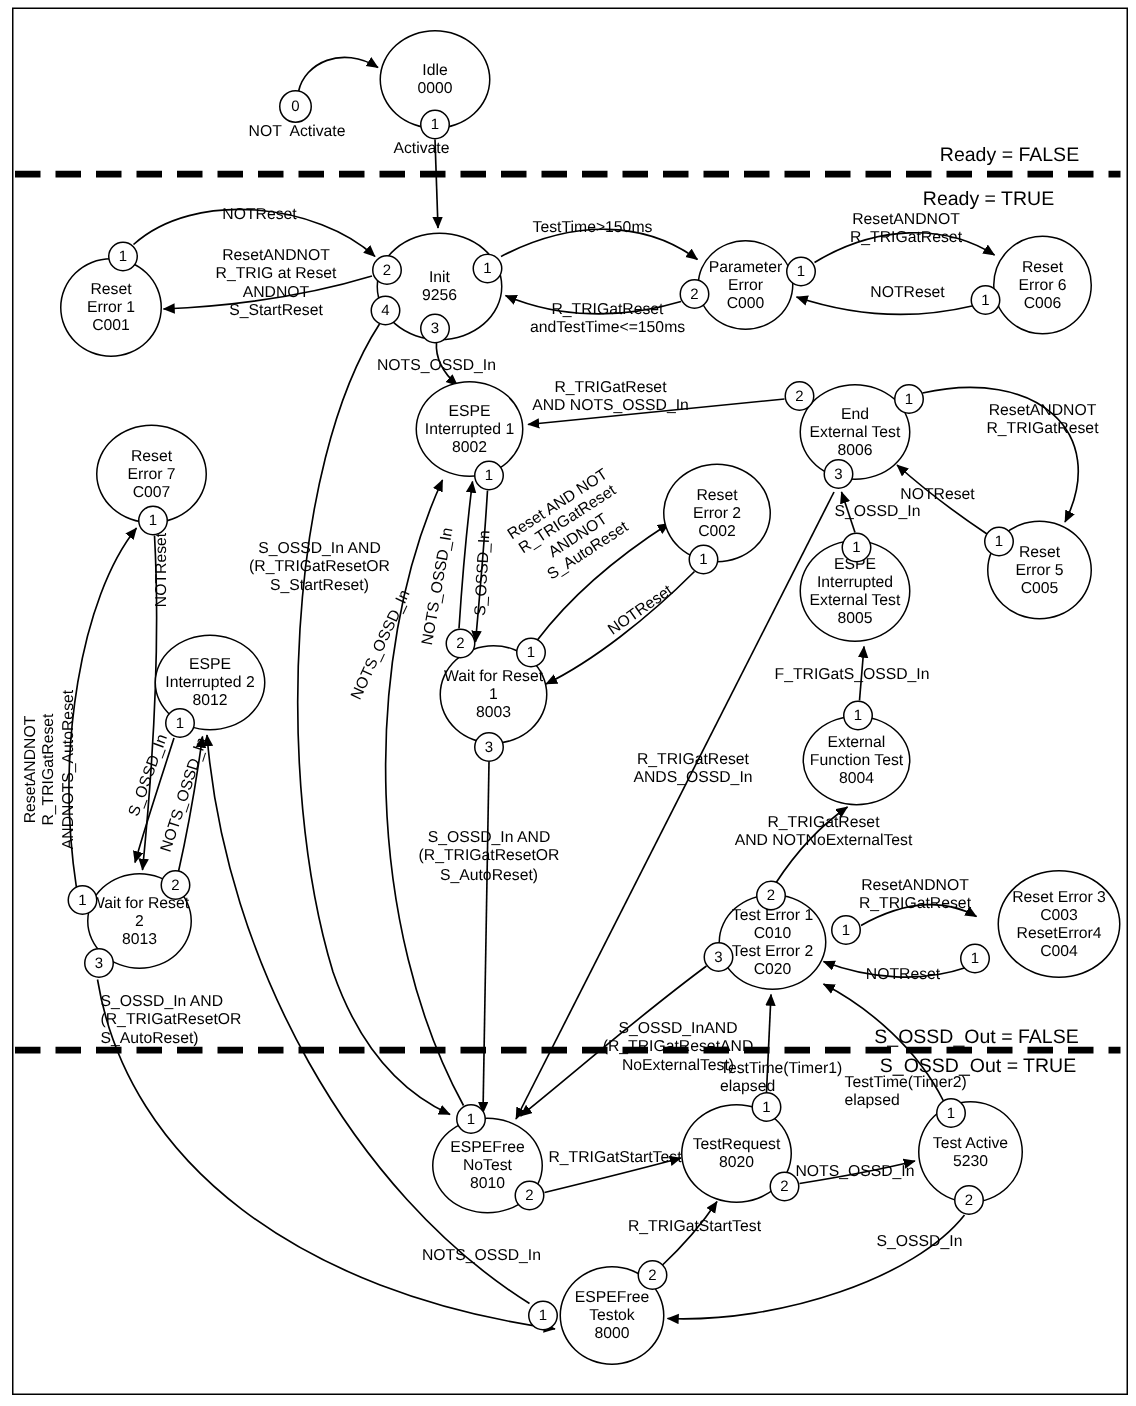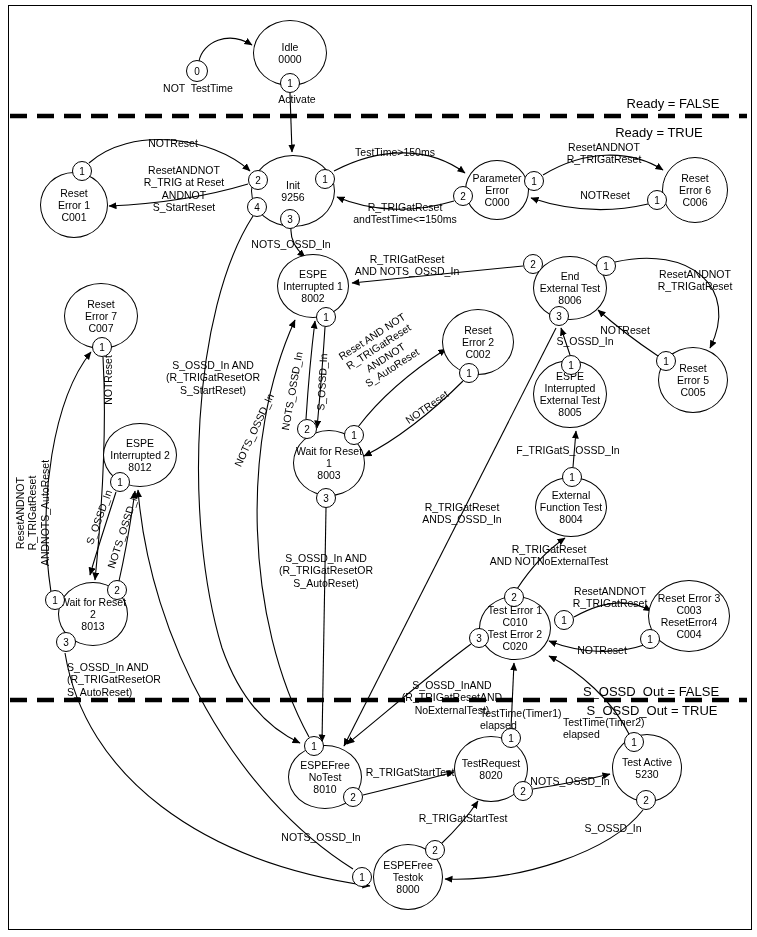--- a/index.html
+++ b/index.html
@@ -143,21 +143,21 @@
       <div class="port" style="left: 45px; top: 590px; width: 20px; height: 20px;">1</div>
       <div class="port" style="left: 107px; top: 580px; width: 20px; height: 20px;">2</div>
       <div class="port" style="left: 56px; top: 632px; width: 20px; height: 20px;">3</div>
       <div class="state" style="left: 479px; top: 596px; width: 72px; height: 64px;">Test Error 1
 C010
 Test Error 2
 C020</div>
       <div class="port" style="left: 504px; top: 587px; width: 20px; height: 20px;">2</div>
       <div class="port" style="left: 554px; top: 610px; width: 20px; height: 20px;">1</div>
       <div class="port" style="left: 469px; top: 628px; width: 20px; height: 20px;">3</div>
-      <div class="state" style="left: 648px; top: 580px; width: 82px; height: 72px; text-align: center;">Reset Error 3
+      <div class="state" style="left: 665px; top: 580px; width: 82px; height: 72px; text-align: center;">Reset Error 3
 C003
 ResetError4
 C004</div>
       <div class="port" style="left: 640px; top: 629px; width: 20px; height: 20px;">1</div>
       <div class="state" style="left: 288px; top: 745px; width: 74px; height: 64px;">ESPEFree
 NoTest
 8010</div>
       <div class="port" style="left: 304px; top: 736px; width: 20px; height: 20px;">1</div>
       <div class="port" style="left: 343px; top: 787px; width: 20px; height: 20px;">2</div>
       <div class="state" style="left: 454px; top: 736px; width: 74px; height: 66px;">TestRequest
@@ -167,22 +167,22 @@
       <div class="state" style="left: 612px; top: 734px; width: 70px; height: 68px;">Test  Active
 5230</div>
       <div class="port" style="left: 624px; top: 732px; width: 20px; height: 20px;">1</div>
       <div class="port" style="left: 636px; top: 790px; width: 20px; height: 20px;">2</div>
       <div class="state" style="left: 373px; top: 844px; width: 70px; height: 66px;">ESPEFree
 Testok
 8000</div>
       <div class="port" style="left: 352px; top: 867px; width: 20px; height: 20px;">1</div>
       <div class="port" style="left: 425px; top: 840px; width: 20px; height: 20px;">2</div>
       <div class="port" style="left: 186px; top: 60px; width: 22px; height: 22px;">0</div>
-      <div class="elabel" style="left: 198px; top: 88px; transform: translate(-50%, -50%) rotate(0deg);">NOT  TestTime</div>
-      <div class="elabel" style="left: 281px; top: 99px; transform: translate(-50%, -50%) rotate(0deg); margin-left: 16px;">Activate</div>
+      <div class="elabel" style="left: 198px; top: 88px; transform: translate(-50%, -50%) rotate(0deg);">NOT  Activate</div>
+      <div class="elabel" style="left: 281px; top: 99px; transform: translate(-50%, -50%) rotate(0deg);">Activate</div>
       <div class="elabel" style="left: 173px; top: 143px; transform: translate(-50%, -50%) rotate(0deg);">NOTReset</div>
       <div class="elabel" style="left: 184px; top: 189px; transform: translate(-50%, -50%) rotate(0deg);">ResetANDNOT
 R_TRIG at Reset
 ANDNOT
 S_StartReset</div>
       <div class="elabel" style="left: 395px; top: 152px; transform: translate(-50%, -50%) rotate(0deg);">TestTime&gt;150ms</div>
       <div class="elabel" style="left: 405px; top: 213px; transform: translate(-50%, -50%) rotate(0deg);">R_TRIGatReset
 andTestTime&lt;=150ms</div>
       <div class="elabel" style="left: 604px; top: 153px; transform: translate(-50%, -50%) rotate(0deg);">ResetANDNOT
 R_TRIGatReset</div>

